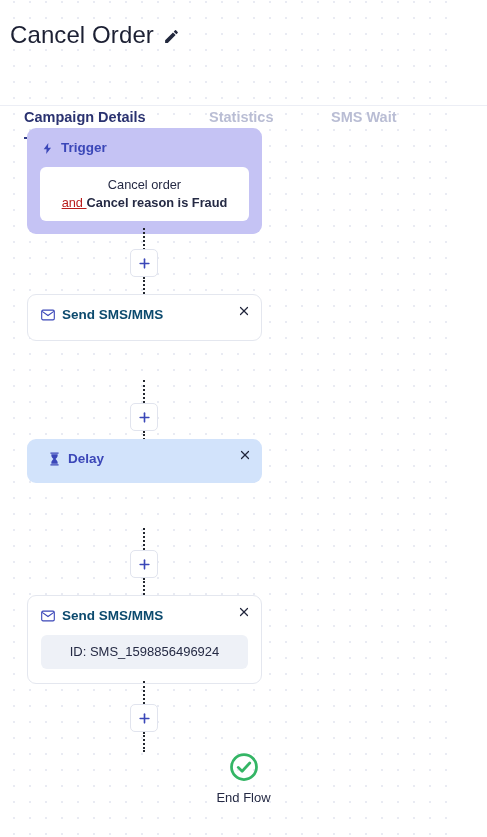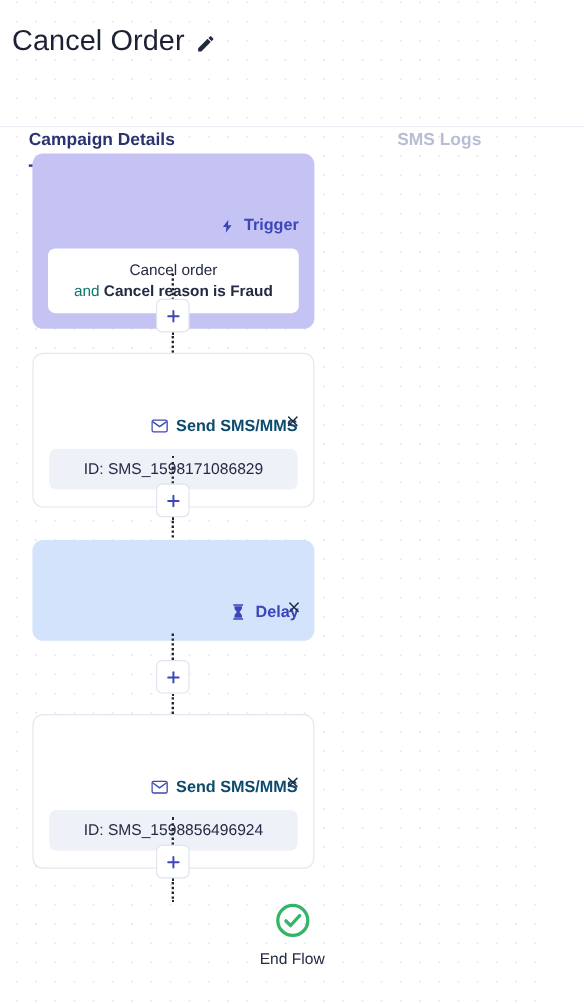--- a/index.html
+++ b/index.html
@@ -135,25 +135,24 @@
   
   .node.card {
     background: #ffffff;
     border: 1px solid #e4e7ef;
     padding: 9px 13px 14px 13px;
   }
 
   .node-header {
     display: flex;
     align-items: center;
-    justify-content: flex-end;
+    justify-content: flex-start;
     gap: 7px;
     height: 22px;
     position: relative;
-    margin-top: 40px;
   }
 
   .node-header .hdr-icon {
     display: inline-flex;
     align-items: center;
     justify-content: center;
     width: 14px;
     height: 15px;
   }
 
@@ -200,21 +199,21 @@
 
   .node.card .node-body {
     background: #eef1f7;
     padding: 8px 10px;
     font-size: 13px;
     color: #252a44;
   }
 
   .cond-line1 { display: block; }
   .cond-line2 { display: block; }
-  .cond-and { color: #0f766e; }
+  .cond-and { color: #b91c1c; text-decoration: underline; }
   .cond-strong { color: #252a44; font-weight: 700; }
 
   
   .connector {
     position: absolute;
     left: 143px;
     width: 2px;
     border-left: 2px dotted #23272f;
   }
 
@@ -268,21 +267,22 @@
       <span class="pencil-icon">
         <svg width="17" height="17" viewBox="0 0 24 24" fill="#22283d">
           <path d="M3 17.25V21h3.75L17.81 9.94l-3.75-3.75L3 17.25zM20.71 7.04a1 1 0 0 0 0-1.41l-2.34-2.34a1 1 0 0 0-1.41 0l-1.83 1.83 3.75 3.75 1.83-1.83z"></path>
         </svg>
       </span>
     </div>
   </div>
 
   <div class="tabs">
     <button class="tab active tab-0">Campaign Details</button>
-    <button class="tab inactive tab-2">SMS Logs</button>
+    <button class="tab inactive tab-1">Statistics</button>
+    <button class="tab inactive tab-2">SMS Wait</button>
   </div>
   <div class="tabs-rule"></div>
 
   <div class="flow">
 
     <div class="node trigger" style="top:0px;">
       <div class="node-header">
         <span class="hdr-icon">
           <svg width="13" height="15" viewBox="0 0 24 24" fill="#3b47b8">
             <path d="M13.5 2L5 13.2h5.3L9.6 22 18.5 10.6h-5.6L13.5 2z"></path>
@@ -314,33 +314,32 @@
           </svg>
         </span>
         <span class="node-title">Send SMS/MMS</span>
         <button class="close-btn">
           <svg width="12" height="12" viewBox="0 0 24 24" fill="none" stroke="#21263c" stroke-width="2.4" stroke-linecap="round">
             <line x1="5" y1="5" x2="19" y2="19"></line>
               <line x1="19" y1="5" x2="5" y2="19"></line>
           </svg>
         </button>
       </div>
-      <div class="node-body">ID: SMS_1598171086829</div>
     </div>
 
     <div class="connector" style="top:252px; height:23px;"></div>
     <button class="plus-btn" style="top:275px;">
       <svg width="13" height="13" viewBox="0 0 24 24" fill="none" stroke="#3b47b8" stroke-width="3" stroke-linecap="round">
         <line x1="12" y1="4" x2="12" y2="20"></line>
           <line x1="4" y1="12" x2="20" y2="12"></line>
       </svg>
     </button>
     <div class="connector" style="top:303px; height:17px;"></div>
 
-    <div class="node delay" style="top:322px;padding-left:20px;">
+    <div class="node delay" style="top:311px;padding-left:20px;">
       <div class="node-header">
         <span class="hdr-icon">
           <svg width="11" height="14" viewBox="0 0 18 24" fill="#3b47b8">
             <path d="M2 1h14v2.2H2zM2 20.8h14V23H2zM3.6 3.8h10.8v2.1c0 2.5-1.9 4.2-3.6 6.1 1.7 1.9 3.6 3.6 3.6 6.1v2.1H3.6v-2.1c0-2.5 1.9-4.2 3.6-6.1-1.7-1.9-3.6-3.6-3.6-6.1V3.8z"></path>
           </svg>
         </span>
         <span class="node-title">Delay</span>
         <button class="close-btn">
           <svg width="12" height="12" viewBox="0 0 24 24" fill="none" stroke="#21263c" stroke-width="2.4" stroke-linecap="round">
             <line x1="5" y1="5" x2="19" y2="19"></line>

